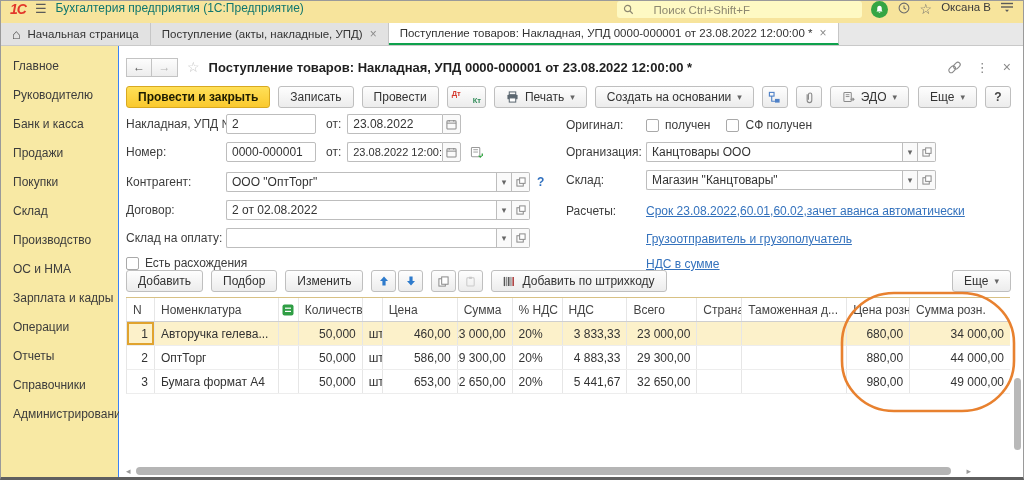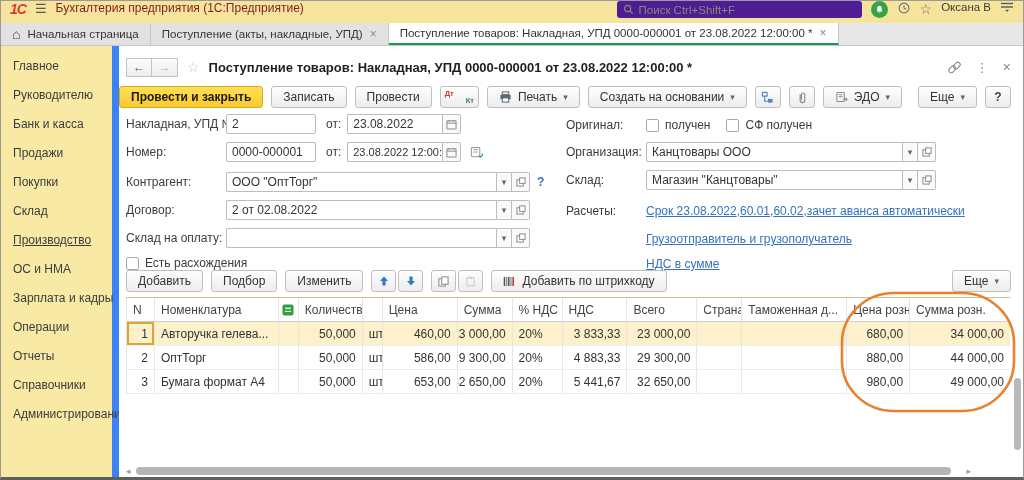--- a/index.html
+++ b/index.html
@@ -4,54 +4,54 @@
 <style>
   *{box-sizing:border-box;margin:0;padding:0}
   html,body{width:1024px;height:480px}
   body{font-family:"Liberation Sans","DejaVu Sans",sans-serif;font-size:12px;color:#333;background:#fff}
   .window{position:relative;width:1024px;height:480px;overflow:hidden;border:1px solid #9a9a9a;border-bottom:3px solid #5f5f5f;background:#fff}
 
   
   .titlebar{height:22px;background:#f7e49c;display:flex;align-items:flex-start;padding:0 9px;gap:9px}
   .logo{color:#e2372c;font-weight:bold;font-style:italic;font-size:14px;letter-spacing:-1px}
   .menu-icon{font-size:13px;color:#5a5a5a;cursor:pointer}
-  .app-title{font-size:12px;color:#7f1d1d;white-space:nowrap}
-  .searchbox{margin-left:auto;width:245px;height:17px;background:#4c1d95;border-radius:3px;display:flex;align-items:center;gap:5px;padding:0 6px;color:#8d8871;font-size:11.5px}
+  .app-title{font-size:12px;color:#0f766e;white-space:nowrap}
+  .searchbox{margin-left:auto;width:245px;height:17px;background:#fef9c3;border-radius:3px;display:flex;align-items:center;gap:20px;padding:0 6px;color:#8d8871;font-size:11.5px}
   .ticon{display:flex;align-items:center;justify-content:center;cursor:pointer}
   .bell-badge{width:17px;height:17px;border-radius:50%;background:#35a544;display:flex;align-items:center;justify-content:center}
   .star-glyph{font-size:14px;color:#6a6a6a}
   .user-name{font-size:11.5px;color:#3a3a3a;white-space:nowrap}
 
   
   .tabbar{height:23px;background:#e8e8e8;display:flex;border-bottom:1px solid #c9c9c9;font-size:11.5px}
   .tab{display:flex;align-items:center;gap:7px;padding:0 11px;color:#333;border-right:1px solid #c6c6c6;background:#e2e2e2;white-space:nowrap;cursor:pointer}
   .tab .tab-close{color:#8a8a8a;font-size:12px}
   .tab.active{background:#fff;border-bottom:2px solid #0ea14c}
   .home-glyph{font-size:14px;color:#444;line-height:10px}
 
   
   .bodyrow{display:flex;height:434px}
-  .sidebar{width:118px;background:#f8e9a4;border-right:7px solid #3b82f6;padding:13px 0 0 12px;display:flex;flex-direction:column;gap:15px;font-size:12px;color:#3c3c3c}
+  .sidebar{width:118px;background:#f8e9a4;border-right:1px solid #3b82f6;padding:13px 0 0 12px;display:flex;flex-direction:column;gap:15px;font-size:12px;color:#3c3c3c}
   .side-item{cursor:pointer;white-space:nowrap}
-  .side-item.active{text-decoration:underline}
+  .side-item.active{}
   .content{position:relative;flex:1;background:#fff}
 
   
   .nav-row{position:absolute;top:10px;left:7px;right:12px;height:22px;display:flex;align-items:center;gap:9px}
   .navbtns{display:flex}
   .navbtn{width:26px;height:19px;border:1px solid #c3c3c3;background:linear-gradient(#fdfdfd,#ededed);display:flex;align-items:center;justify-content:center;font-size:12px;color:#555;cursor:pointer}
   .navbtn.fwd{border-left:none;color:#b5b5b5}
   .fav-star{color:#c4c4c4;font-size:14px}
   .doc-title{font-weight:bold;font-size:13px;color:#1f1f1f;white-space:nowrap}
   .nav-right{margin-left:auto;display:flex;align-items:center;gap:14px;color:#8a8a8a}
   .dots-glyph{font-size:13px;color:#8a8a8a}
   .x-glyph{font-size:14px;color:#8a8a8a}
 
   
-  .toolbar{position:absolute;top:40px;left:0;right:12px;display:flex;align-items:center;gap:8px}
+  .toolbar{position:absolute;top:40px;left:7px;right:12px;display:flex;align-items:center;gap:8px}
   .btn{height:22px;padding:0 11px;background:linear-gradient(#fefefe,#ececec);border:1px solid #bfbfbf;border-radius:3px;font-size:12px;color:#333;display:flex;align-items:center;gap:6px;white-space:nowrap;cursor:pointer}
   .btn.primary{background:linear-gradient(#ffe058,#fac92e);border-color:#d8a921;font-weight:bold;color:#1c1c00}
   .btn.iconbtn{padding:0 4px;min-width:26px;justify-content:center}
   .dd-glyph{font-size:9px;color:#666}
   .dtkt{font-size:7.5px;font-weight:bold;line-height:7px;text-align:left}
   .dtkt .dt{color:#d4372c}
   .dtkt .kt{color:#2e8b57;margin-left:21px}
   .spacer{margin-left:auto}
   .q-btn{width:26px;justify-content:center;font-weight:bold;color:#444}
 

